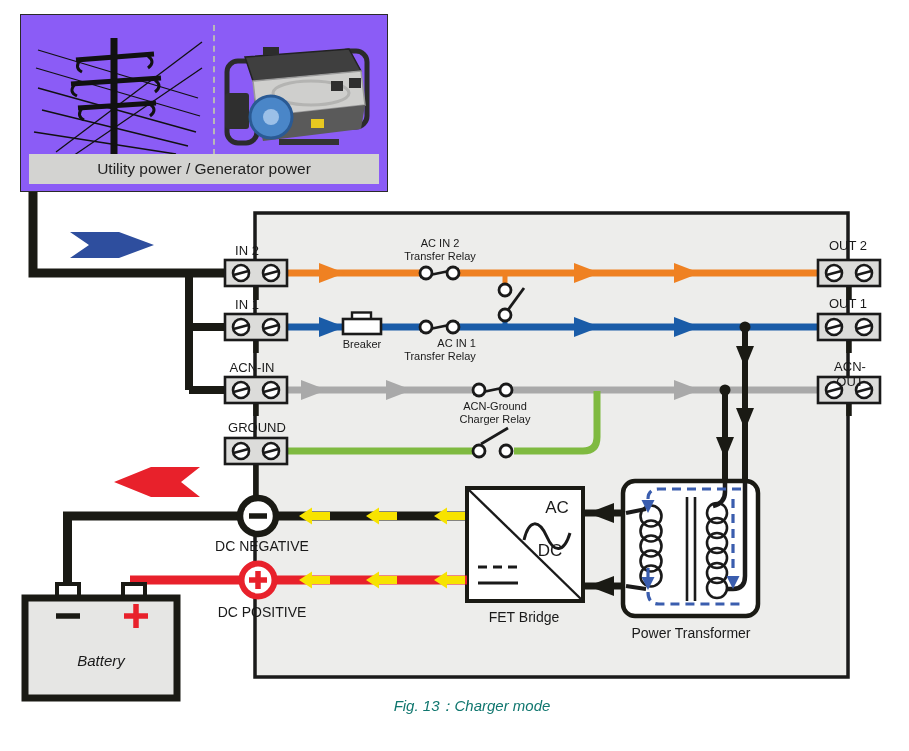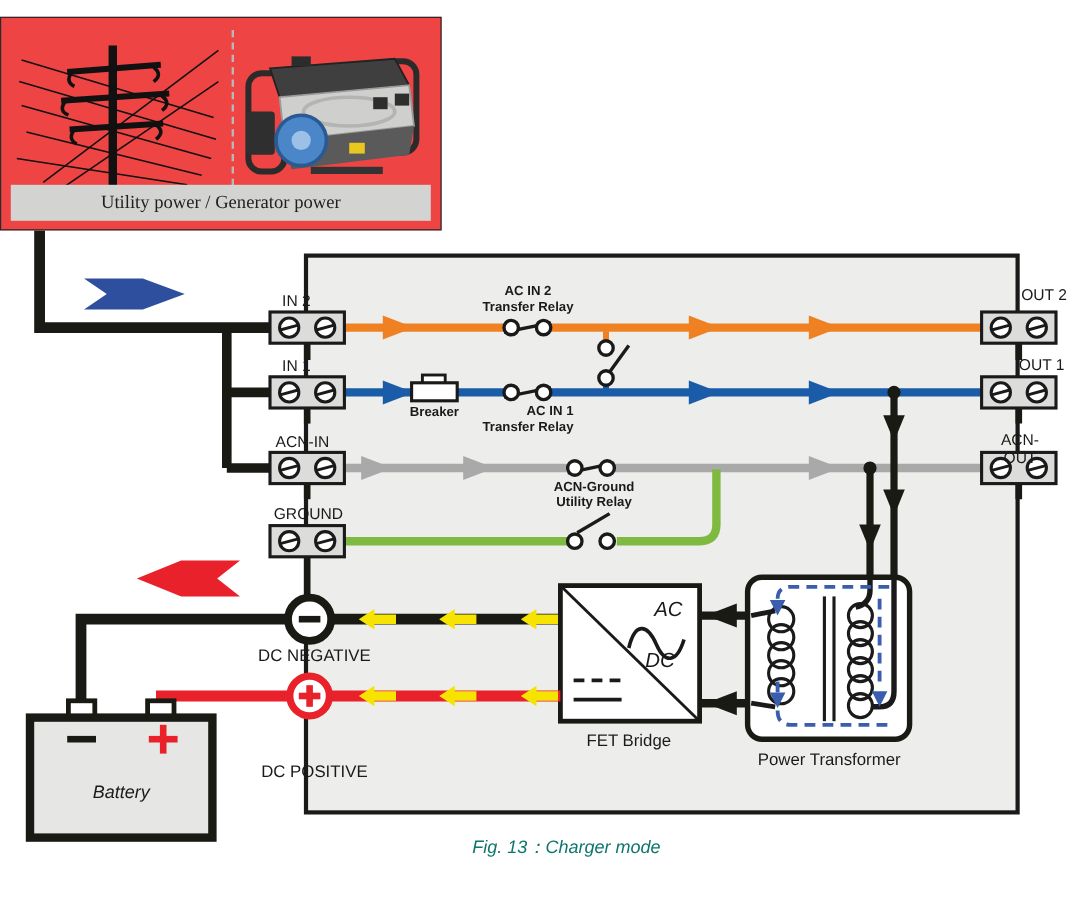--- a/index.html
+++ b/index.html
@@ -1,23 +1,23 @@
 <!DOCTYPE html>
 <html><head>
 <meta charset="utf-8">
 <style>
   html,body{margin:0;padding:0;background:#fff;}
   #stage{position:relative;width:909px;height:751px;background:#fff;overflow:hidden;
          font-family:"Liberation Sans",sans-serif;color:#1a1a1a;}
   .abs{position:absolute;transform:translate(-50%,-50%);white-space:pre-line;text-align:center;line-height:1.18;}
   .tlabel{font-size:13px;}
-  .rlabel{font-size:11px;font-weight:bold;}
-  .big{font-size:17px;font-style:italic;}
+  .rlabel{font-size:11px;}
+  .big{font-size:17px;}
   .mid{font-size:14px;}
-  #srcbox{position:absolute;left:0;top:14px;width:366px;height:176px;border:1.5px solid #2a2a2a;background:#ef4444;font-family:Liberation Serif, serif;}
+  #srcbox{position:absolute;left:20px;top:14px;width:366px;height:176px;border:1.5px solid #2a2a2a;background:#8b5cf6;}
   #srcdiv{position:absolute;left:192px;top:10px;height:130px;border-left:2px dashed #b8b8b8;}
   #srclabel{position:absolute;left:8px;bottom:7px;right:8px;height:30px;background:#d3d3d1;
             display:flex;align-items:center;justify-content:center;font-size:15.5px;color:#1f1f1f;}
   #caption{position:absolute;left:472px;top:706px;transform:translate(-50%,-50%);
            font-size:15px;font-style:italic;color:#0f766e;}
   svg{position:absolute;left:0;top:0;}
 </style>
 </head>
 <body>
 
@@ -270,34 +270,34 @@
         <rect x="60" y="116" width="60" height="6" fill="#333"></rect>
       </g>
     </svg>
     <div id="srclabel">Utility power / Generator power</div>
   </div>
 
   <div class="abs tlabel" style="left:247px;top:251px;">IN 2</div>
   <div class="abs tlabel" style="left:247px;top:305px;">IN 1</div>
   <div class="abs tlabel" style="left:252px;top:368px;">ACN-IN</div>
   <div class="abs tlabel" style="left:257px;top:428px;text-align:right;">GROUND</div>
-  <div class="abs tlabel" style="left:848px;top:246px;margin-left:22px;">OUT 2</div>
-  <div class="abs tlabel" style="left:848px;top:304px;margin-left:20px;">OUT 1</div>
+  <div class="abs tlabel" style="left:848px;top:246px;">OUT 2</div>
+  <div class="abs tlabel" style="left:848px;top:304px;">OUT 1</div>
   <div class="abs tlabel" style="left:850px;top:362px;margin-top:12px;">ACN-OUT</div>
 
   <div class="abs rlabel" style="left:440px;top:250px;">AC IN 2
 Transfer Relay</div>
   <div class="abs rlabel" style="left:440px;top:350px;text-align:right;">AC IN 1
 Transfer Relay</div>
   <div class="abs rlabel" style="left:362px;top:344px;">Breaker</div>
   <div class="abs rlabel" style="left:495px;top:413px;">ACN-Ground
-Utility Relay</div>
+Charger Relay</div>
 
   <div class="abs big" style="left:557px;top:508px;">AC</div>
   <div class="abs big" style="left:502px;top:551px;margin-left:48px;">DC</div>
   <div class="abs mid" style="left:524px;top:617px;">FET Bridge</div>
   <div class="abs mid" style="left:691px;top:633px;">Power Transformer</div>
   <div class="abs mid" style="left:262px;top:546px;">DC NEGATIVE</div>
-  <div class="abs mid" style="left:262px;top:643px;">DC POSITIVE</div>
+  <div class="abs mid" style="left:262px;top:612px;">DC POSITIVE</div>
   <div class="abs" style="left:101px;top:661px;font-size:15px;font-style:italic;">Battery</div>
 
   <div id="caption">Fig. 13：Charger mode</div>
 </div>
 
 </body></html>

